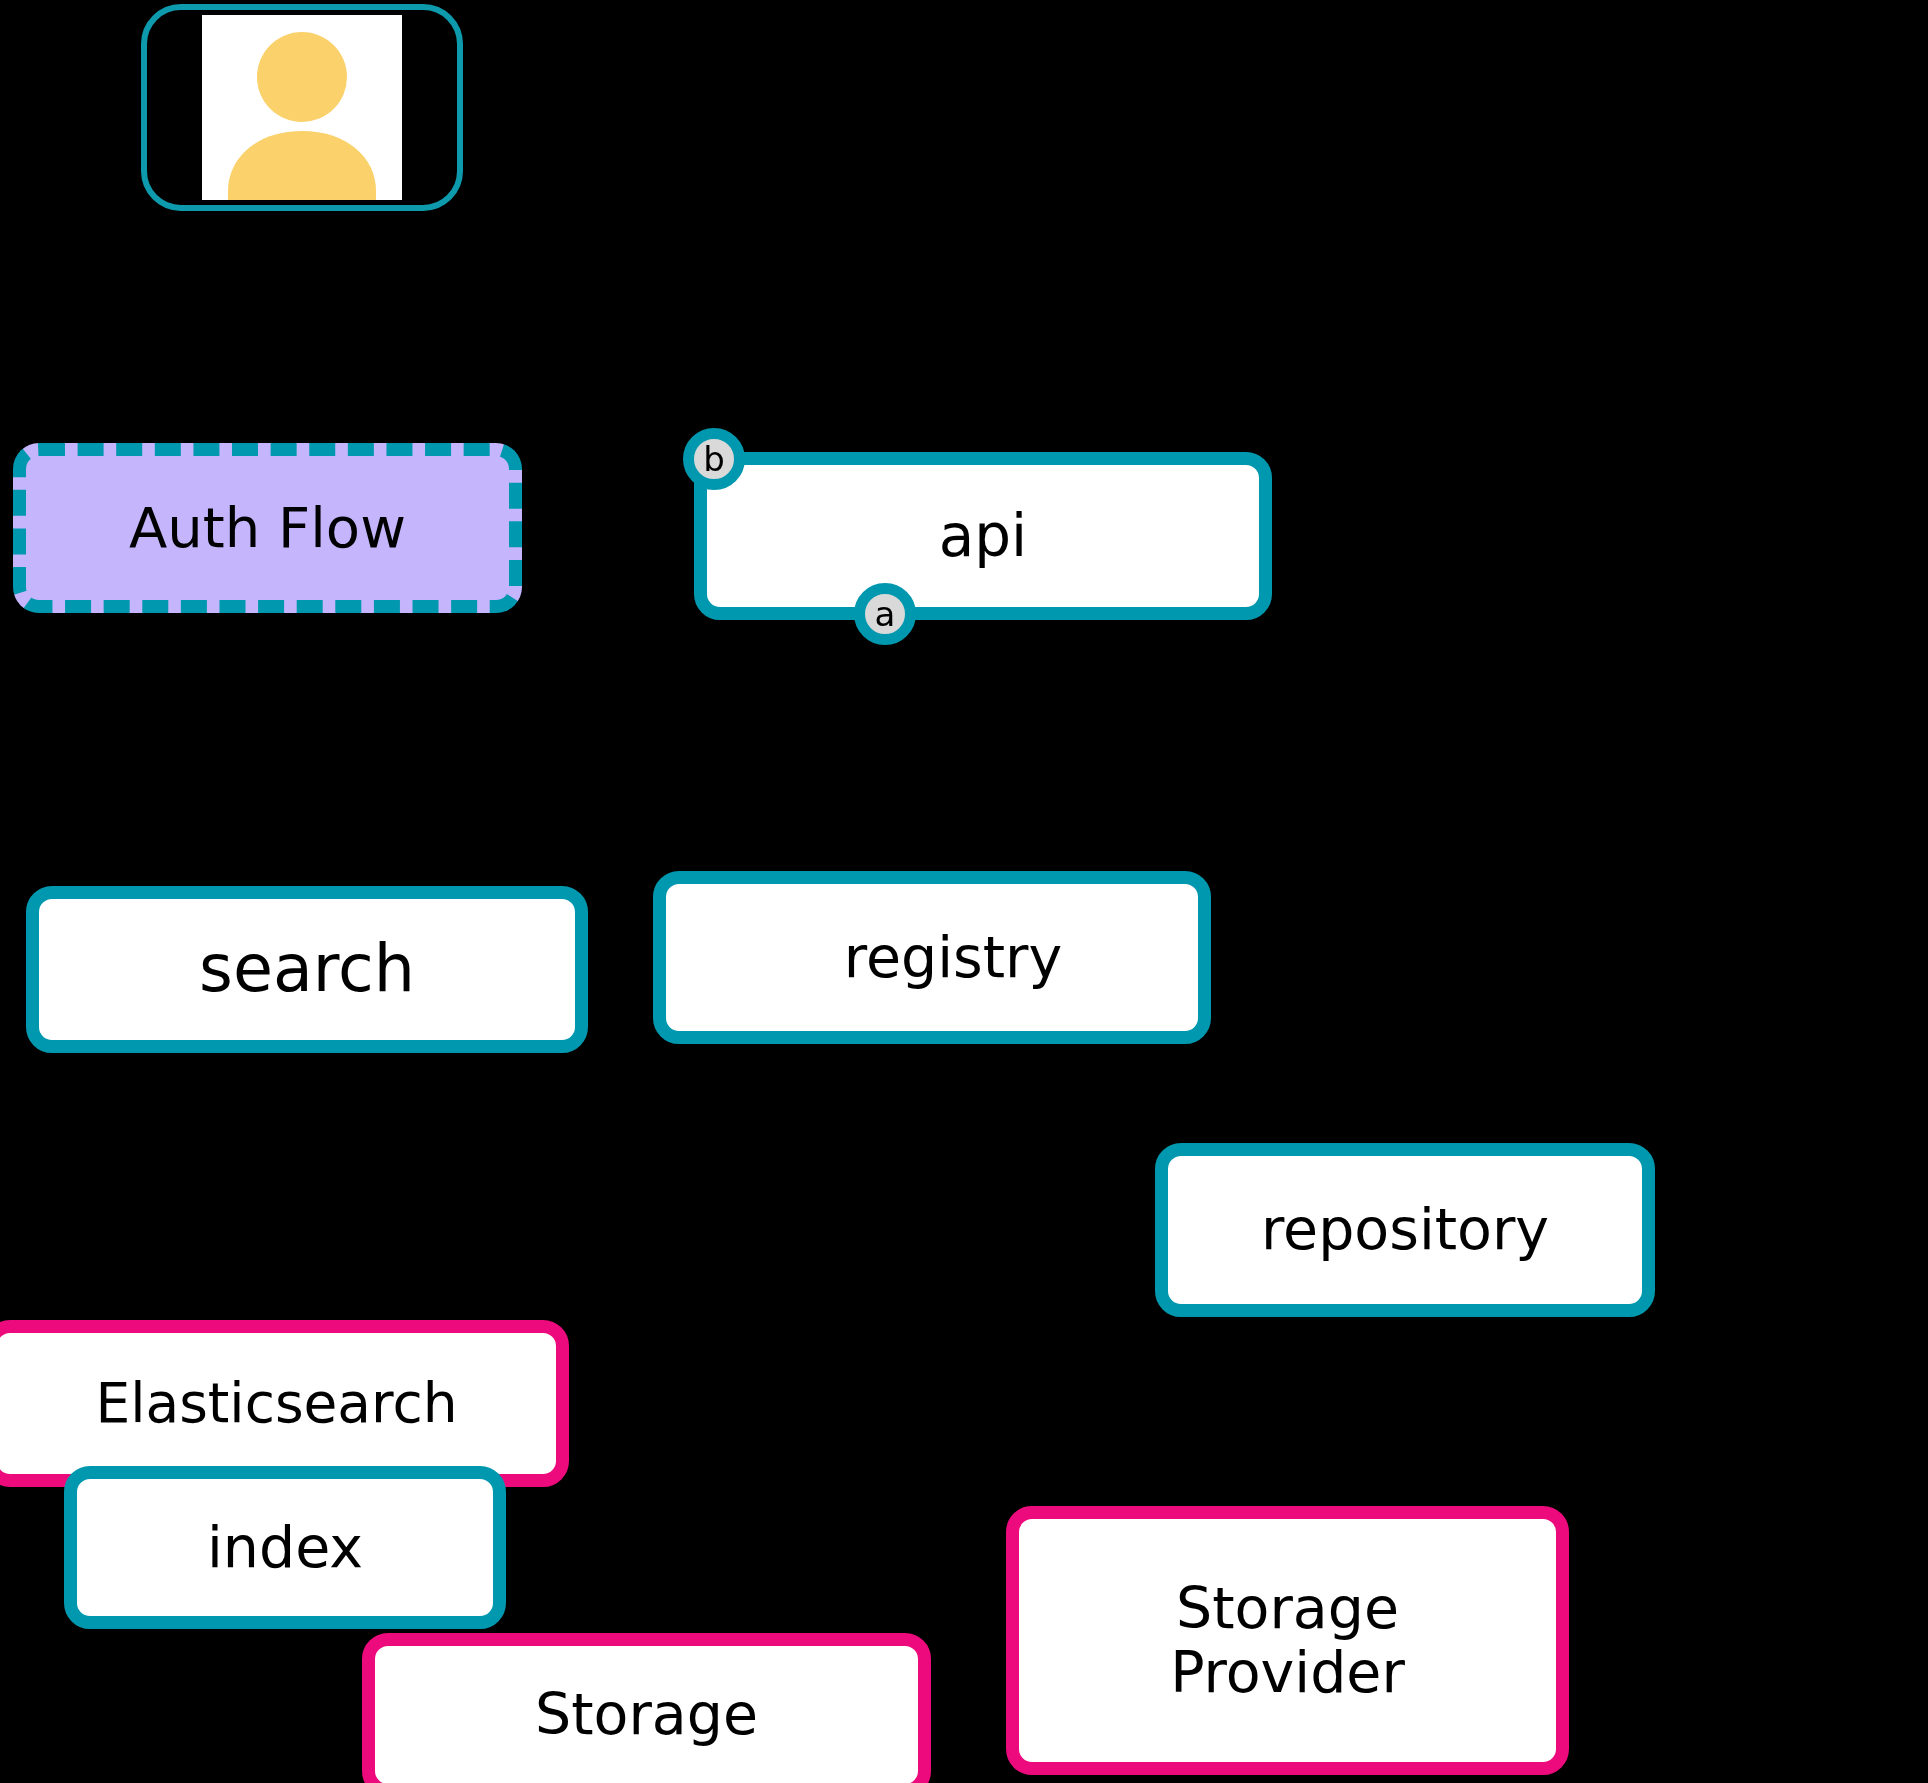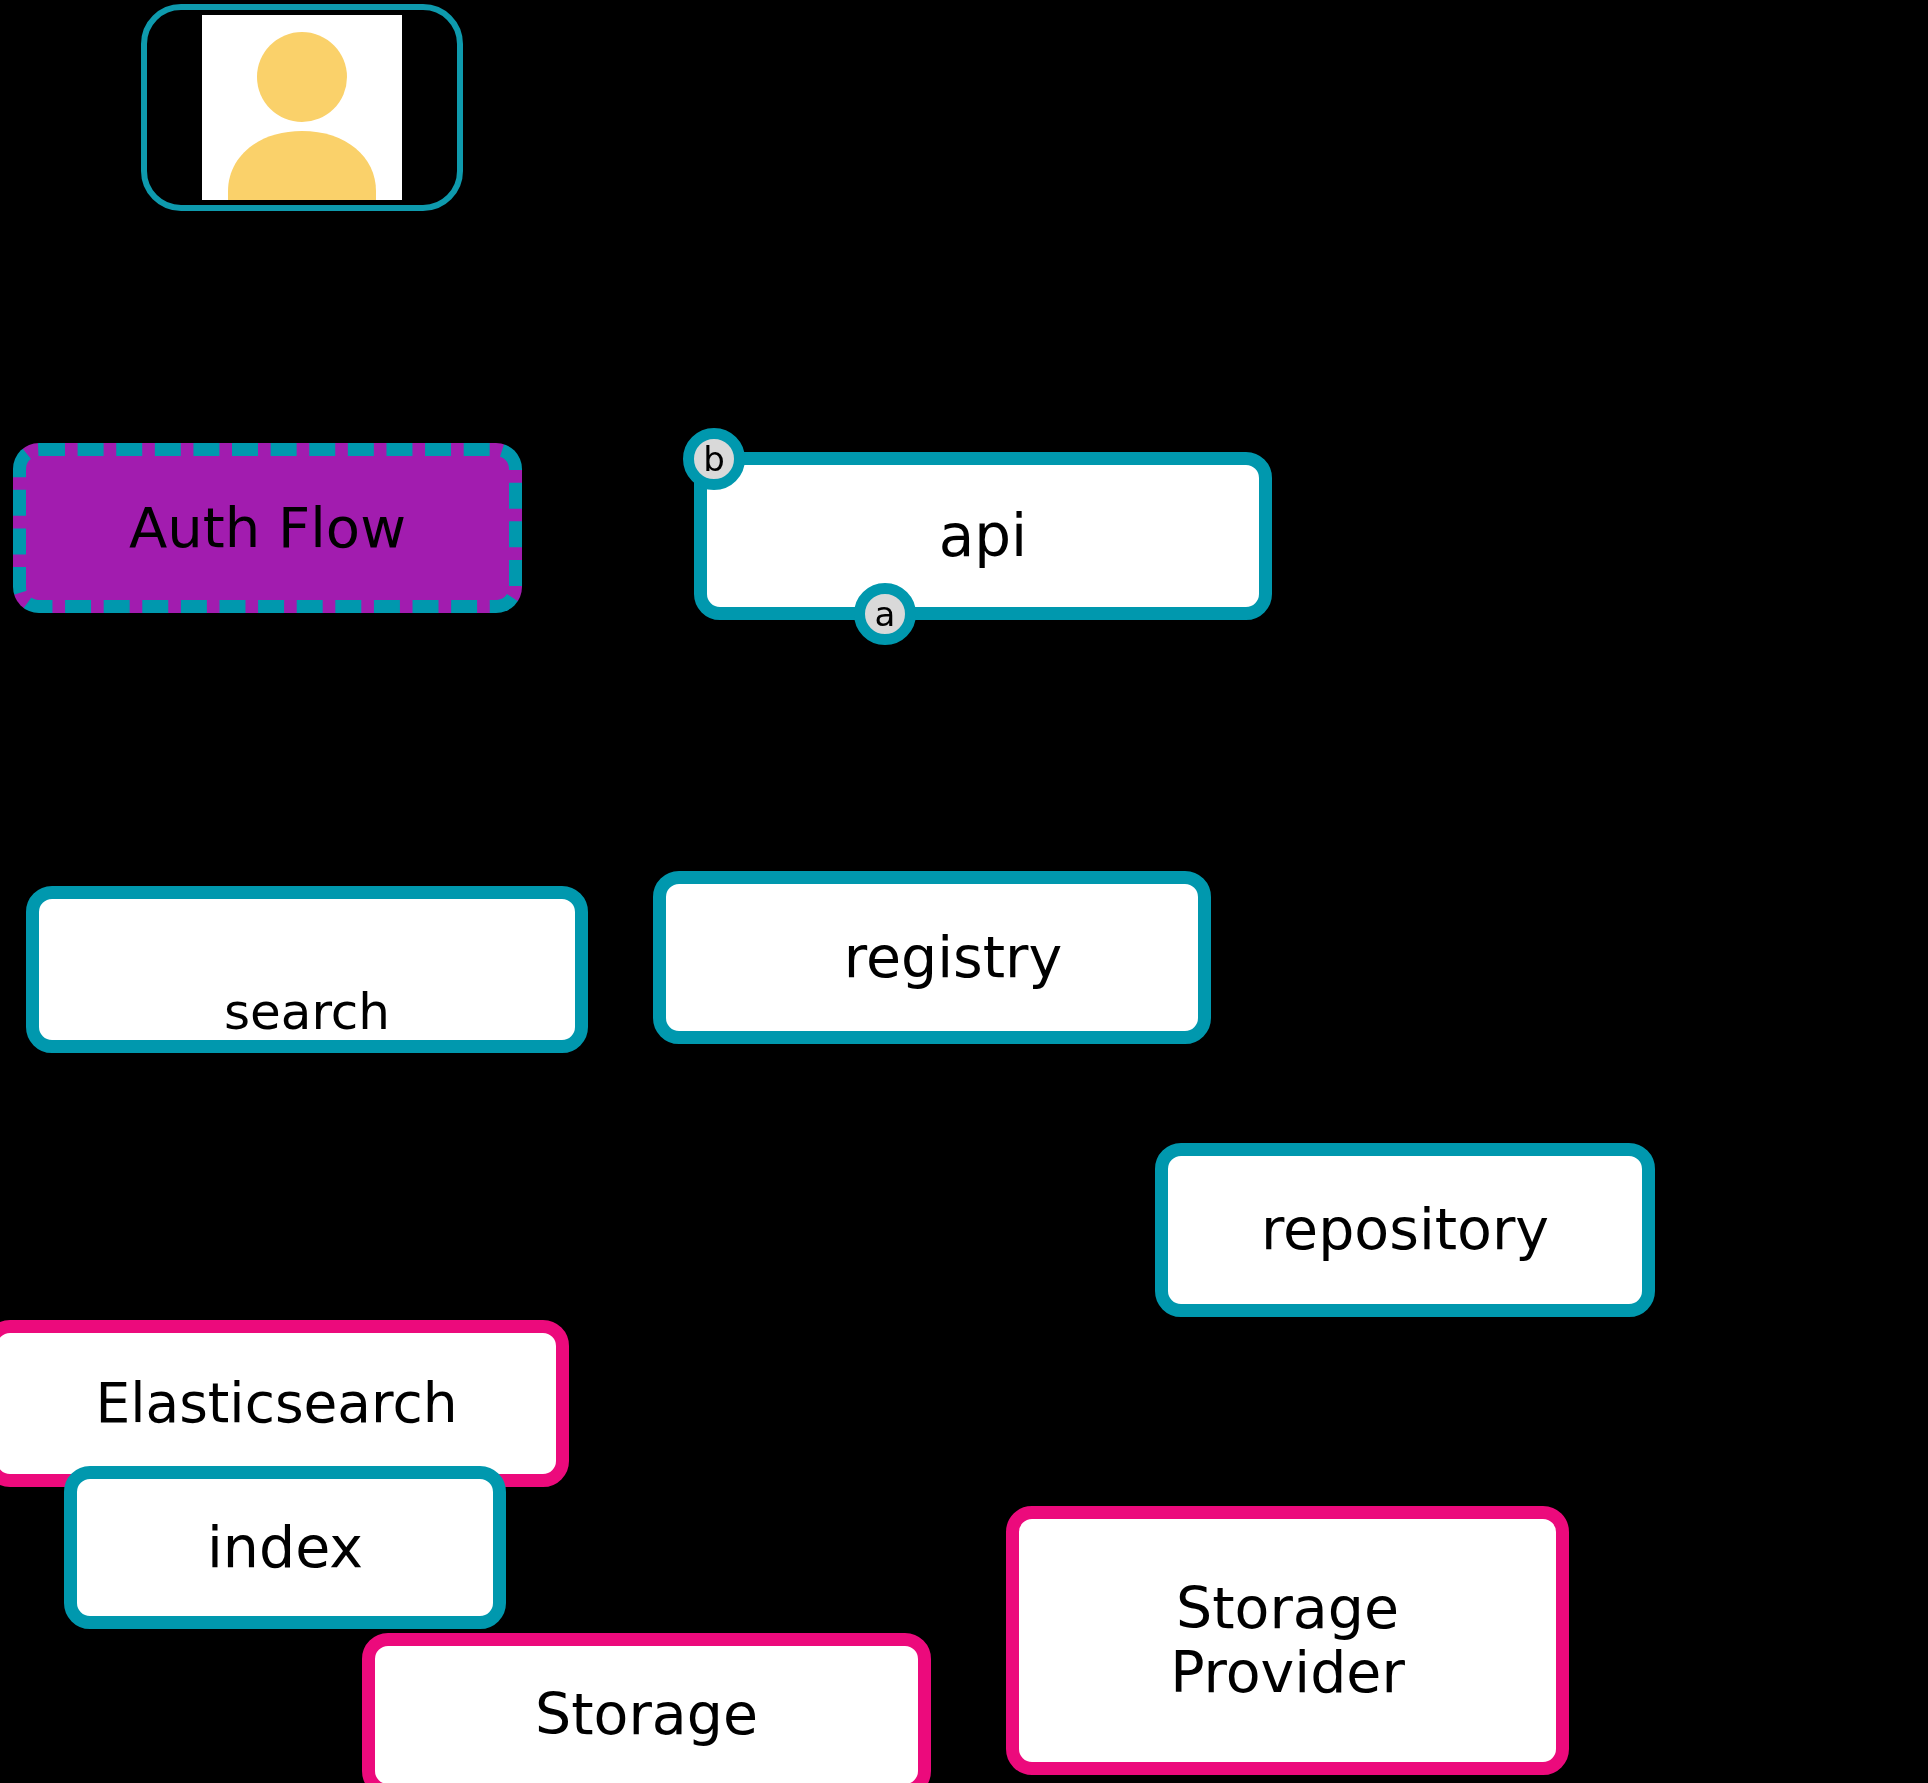--- a/index.html
+++ b/index.html
@@ -39,21 +39,21 @@
   }
 
   .node.teal {
     border: 13px solid #0098ae;
   }
   .node.pink {
     border: 13px solid #ec0a7c;
   }
   .node.dashed {
     border: 13px dashed #0098ae;
-    background: #a21caf;
+    background: #c4b5fd;
   }
 
   
   #actor-node {
     position: absolute;
     box-sizing: border-box;
     border: 6px solid #0e9aad;
     border-radius: 40px;
     background: #000000;
     display: flex;
@@ -109,21 +109,21 @@
   <div class="node teal" style="left:694px; top:452px; width:578px; height:168px; font-size:58px;">
     <span class="label">api</span>
   </div>
   <div class="badge" style="left:683px; top:428px;">
     <span>b</span>
   </div>
   <div class="badge" style="left:854px; top:583px;">
     <span>a</span>
   </div>
 
-  <div class="node teal" style="left:26px; top:886px; width:562px; height:167px; font-size:50px;align-items:flex-end;">
+  <div class="node teal" style="left:26px; top:886px; width:562px; height:167px; font-size:65px;">
     <span class="label">search</span>
   </div>
 
   <div class="node teal" style="left:653px; top:871px; width:558px; height:173px; font-size:57px;padding-left:42px;">
     <span class="label">registry</span>
   </div>
 
   <div class="node teal" style="left:1155px; top:1128px; width:500px; height:174px; font-size:57px;margin-top:15px;">
     <span class="label">repository</span>
   </div>

